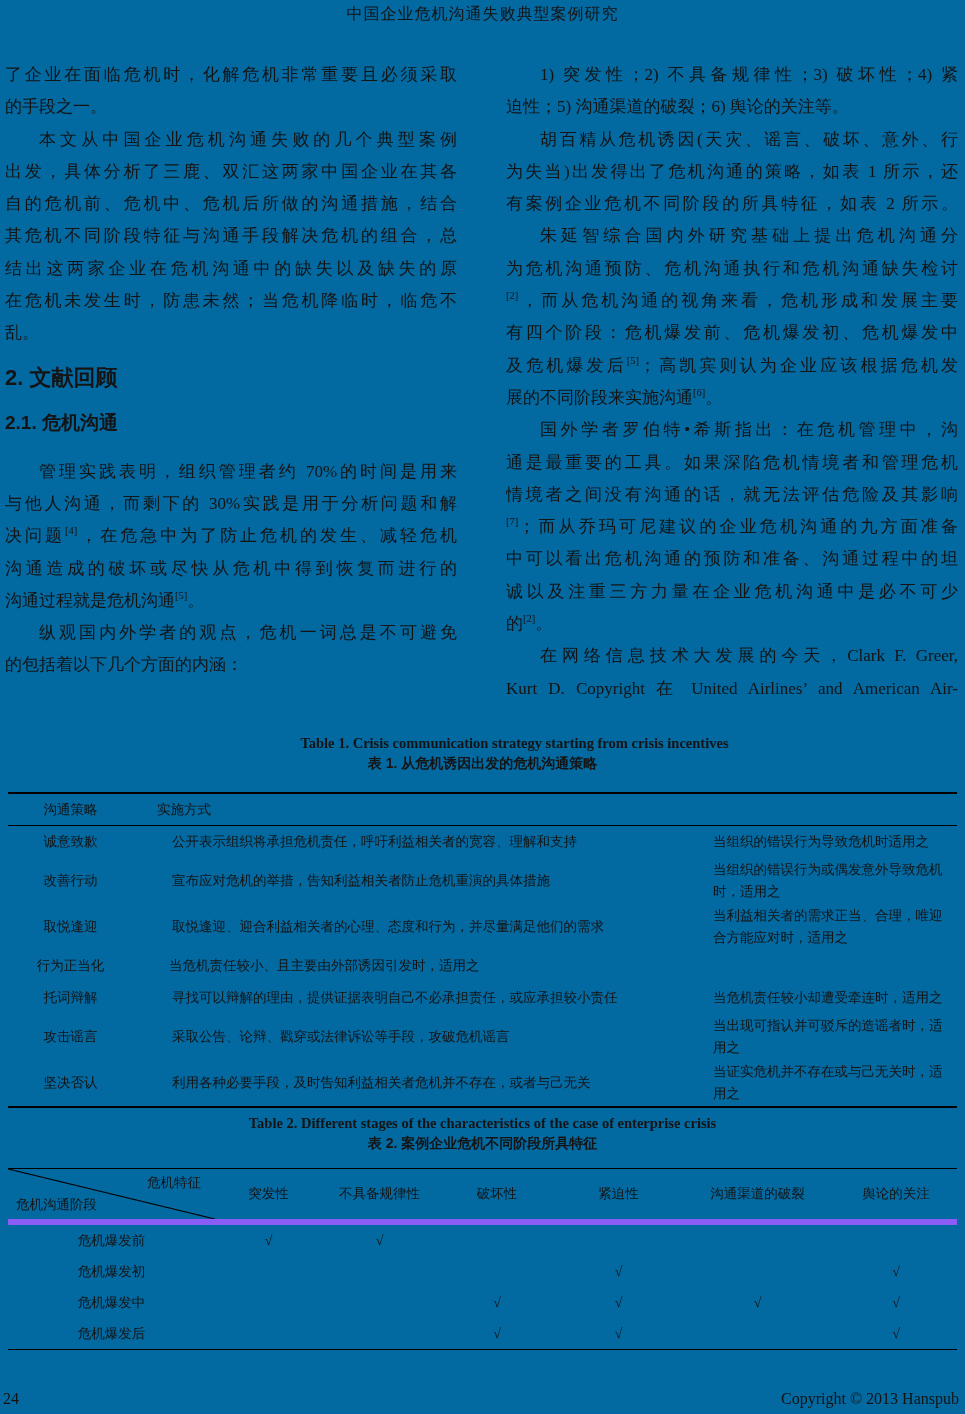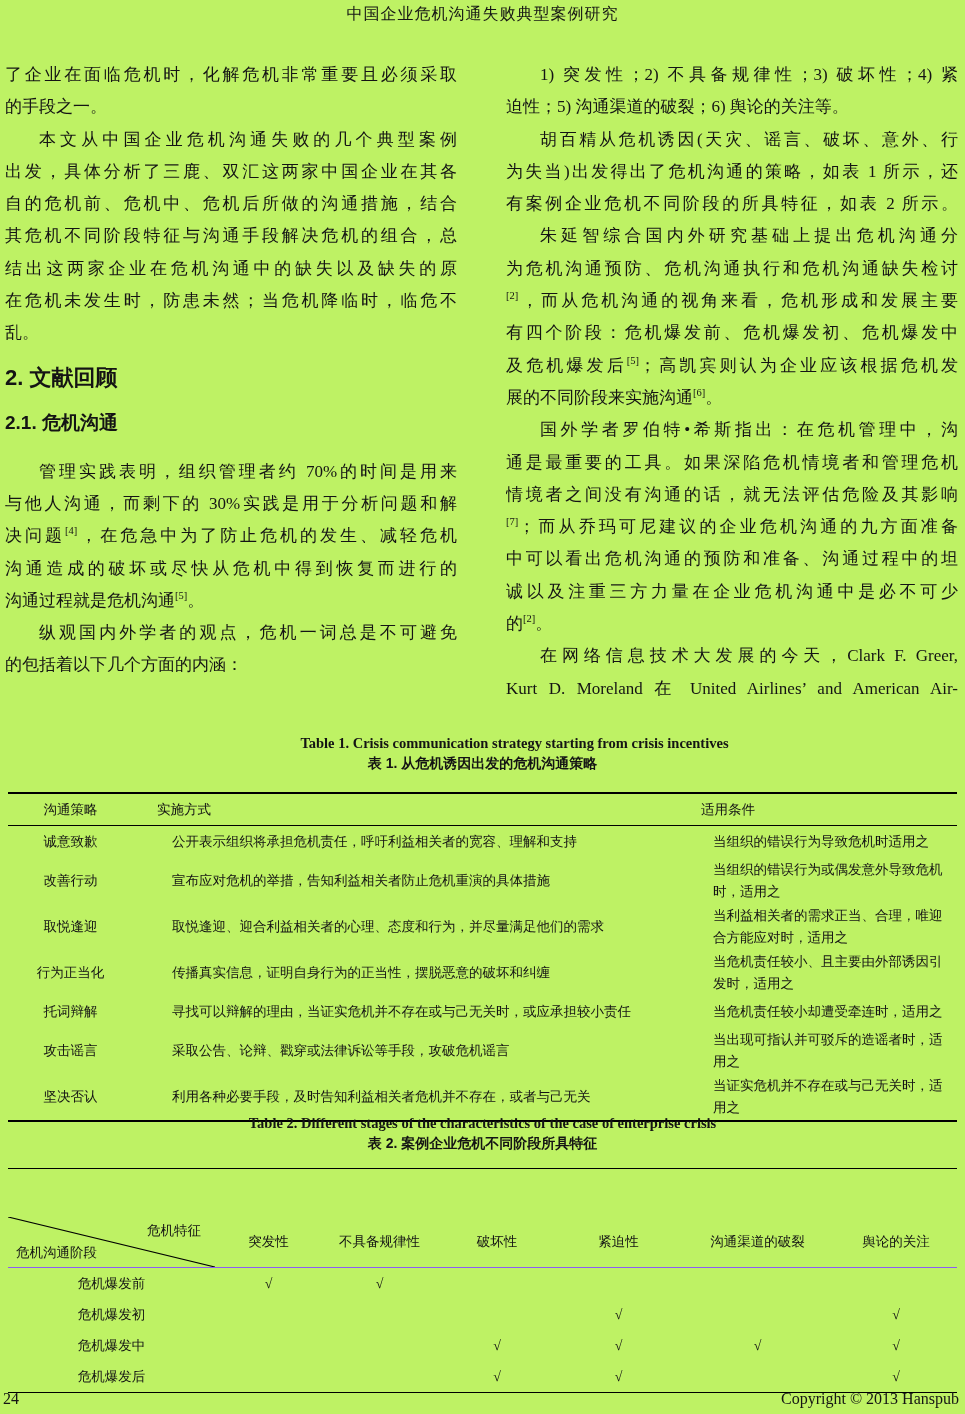--- a/index.html
+++ b/index.html
@@ -1,18 +1,18 @@
 <!DOCTYPE html>
 <html><head>
 <meta charset="utf-8">
 <style>
   html,body{margin:0;padding:0;background:#888;}
   .page{
     position:relative;width:965px;height:1414px;margin:0 auto;
-    background:#bef264;color:#141414;
+    background:#0369a1;color:#141414;
     font-family:"Liberation Serif","DejaVu Serif",serif;
     overflow:hidden;
   }
   .running-head{
     position:absolute;top:4px;left:0;width:100%;
     text-align:center;font-size:16px;letter-spacing:1px;
   }
   .col{position:absolute;top:59px;width:452px;}
   .col-left{left:5px;}
   .col-right{left:506px;}
@@ -53,21 +53,21 @@
   .t1row .c2{padding-left:15px;line-height:22px;}
   .t1row .c3{padding-left:12px;padding-right:4px;line-height:22px;}
   .t1head .c2,.t1head .c3{padding-left:0;}
 
   .table2{
     position:absolute;left:8px;top:1168px;width:949px;
     border-top:1.5px solid #000;border-bottom:1.5px solid #000;
     font-size:13.5px;
   }
   .t2grid{display:grid;grid-template-columns:207px 107px 115px 120px 123px 155px 122px;}
-  .t2head{border-bottom:1px solid #8b5cf6;height:50px;align-items:center;text-align:center;margin-top:48px;}
+  .t2head{border-bottom:6px solid #8b5cf6;height:50px;align-items:center;text-align:center;}
   .t2head>div{display:flex;align-items:center;justify-content:center;height:100%;}
   .t2corner{position:relative;height:50px;}
   .t2corner svg{position:absolute;left:0;top:0;width:100%;height:100%;}
   .t2corner .lab-tr{position:absolute;right:14px;top:5px;font-size:13.5px;}
   .t2corner .lab-bl{position:absolute;left:8px;bottom:5px;font-size:13.5px;}
   .t2row{height:31px;align-items:center;text-align:center;}
   .t2row>div{display:flex;align-items:center;justify-content:center;height:100%;}
   .t2row .stage{font-size:13.5px;}
   .check{font-size:14px;}
 
@@ -119,55 +119,53 @@
     <div class="line">及危机爆发后<sup>[5]</sup>；高凯宾则认为企业应该根据危机发</div>
     <div class="line end">展的不同阶段来实施沟通<sup>[6]</sup>。</div>
     <div class="line indent">国外学者罗伯特•希斯指出：在危机管理中，沟</div>
     <div class="line">通是最重要的工具。如果深陷危机情境者和管理危机</div>
     <div class="line">情境者之间没有沟通的话，就无法评估危险及其影响</div>
     <div class="line"><sup>[7]</sup>；而从乔玛可尼建议的企业危机沟通的九方面准备</div>
     <div class="line">中可以看出危机沟通的预防和准备、沟通过程中的坦</div>
     <div class="line">诚以及注重三方力量在企业危机沟通中是必不可少</div>
     <div class="line end">的<sup>[2]</sup>。</div>
     <div class="line indent">在网络信息技术大发展的今天，Clark  F.  Greer,</div>
-    <div class="line">Kurt D. Moreland 在 United Airlines’ and American Air-</div>
+    <div class="line">Kurt D. Copyright 在 United Airlines’ and American Air-</div>
   </div>
 
   <div class="cap cap-en t1cap-en">Table 1. Crisis communication strategy starting from crisis incentives</div>
   <div class="cap cap-zh t1cap-zh">表 1. 从危机诱因出发的危机沟通策略</div>
 
   <div class="table1">
     <div class="t1row t1head">
       <div class="c1">沟通策略</div>
       <div class="c2">实施方式</div>
-      <div class="c3">适用条件</div>
     </div>
     <div class="t1row">
       <div class="c1">诚意致歉</div>
       <div class="c2">公开表示组织将承担危机责任，呼吁利益相关者的宽容、理解和支持</div>
       <div class="c3">当组织的错误行为导致危机时适用之</div>
     </div>
     <div class="t1row">
       <div class="c1">改善行动</div>
       <div class="c2">宣布应对危机的举措，告知利益相关者防止危机重演的具体措施</div>
       <div class="c3">当组织的错误行为或偶发意外导致危机时，适用之</div>
     </div>
     <div class="t1row">
       <div class="c1">取悦逢迎</div>
       <div class="c2">取悦逢迎、迎合利益相关者的心理、态度和行为，并尽量满足他们的需求</div>
       <div class="c3">当利益相关者的需求正当、合理，唯迎合方能应对时，适用之</div>
     </div>
     <div class="t1row">
       <div class="c1">行为正当化</div>
-      <div class="c2">传播真实信息，证明自身行为的正当性，摆脱恶意的破坏和纠缠</div>
       <div class="c3">当危机责任较小、且主要由外部诱因引发时，适用之</div>
     </div>
     <div class="t1row">
       <div class="c1">托词辩解</div>
-      <div class="c2">寻找可以辩解的理由，当证实危机并不存在或与己无关时，或应承担较小责任</div>
+      <div class="c2">寻找可以辩解的理由，提供证据表明自己不必承担责任，或应承担较小责任</div>
       <div class="c3">当危机责任较小却遭受牵连时，适用之</div>
     </div>
     <div class="t1row">
       <div class="c1">攻击谣言</div>
       <div class="c2">采取公告、论辩、戳穿或法律诉讼等手段，攻破危机谣言</div>
       <div class="c3">当出现可指认并可驳斥的造谣者时，适用之</div>
     </div>
     <div class="t1row">
       <div class="c1">坚决否认</div>
       <div class="c2">利用各种必要手段，及时告知利益相关者危机并不存在，或者与己无关</div>

